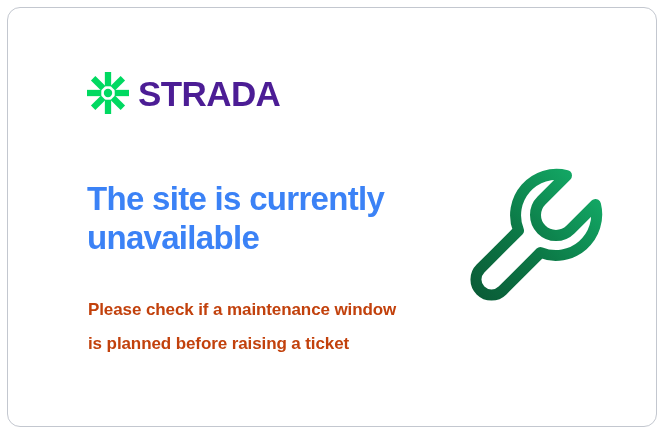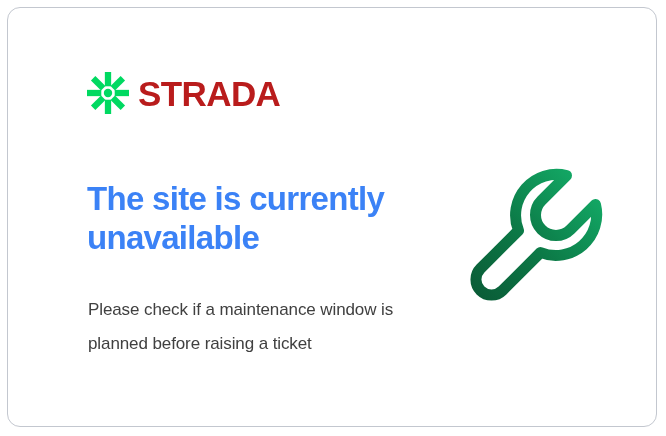--- a/index.html
+++ b/index.html
@@ -46,21 +46,21 @@
   .logo-mark {
     width: 42px;
     height: 42px;
     display: block;
   }
   .logo-word {
     font-family: "Liberation Sans", sans-serif;
     font-size: 35px;
     font-weight: bold;
     letter-spacing: -0.6px;
-    color: #b91c1c;
+    color: #4c1d95;
     line-height: 1;
     white-space: nowrap;
   }
 
   
   .heading {
     position: absolute;
     left: 79px;
     top: 150px;
     width: 340px;
@@ -71,24 +71,24 @@
     color: #3b82f6;
   }
 
   
   .body-copy {
     position: absolute;
     left: 80px;
     top: 268px;
     width: 310px;
     font-size: 17px;
-    font-weight: normal;
+    font-weight: bold;
     line-height: 2.0;
     letter-spacing: -0.1px;
-    color: #404040;
+    color: #c2410c;
   }
 
   
   .wrench {
     position: absolute;
     left: 452px;
     top: 150px;
     width: 160px;
     height: 160px;
   }

